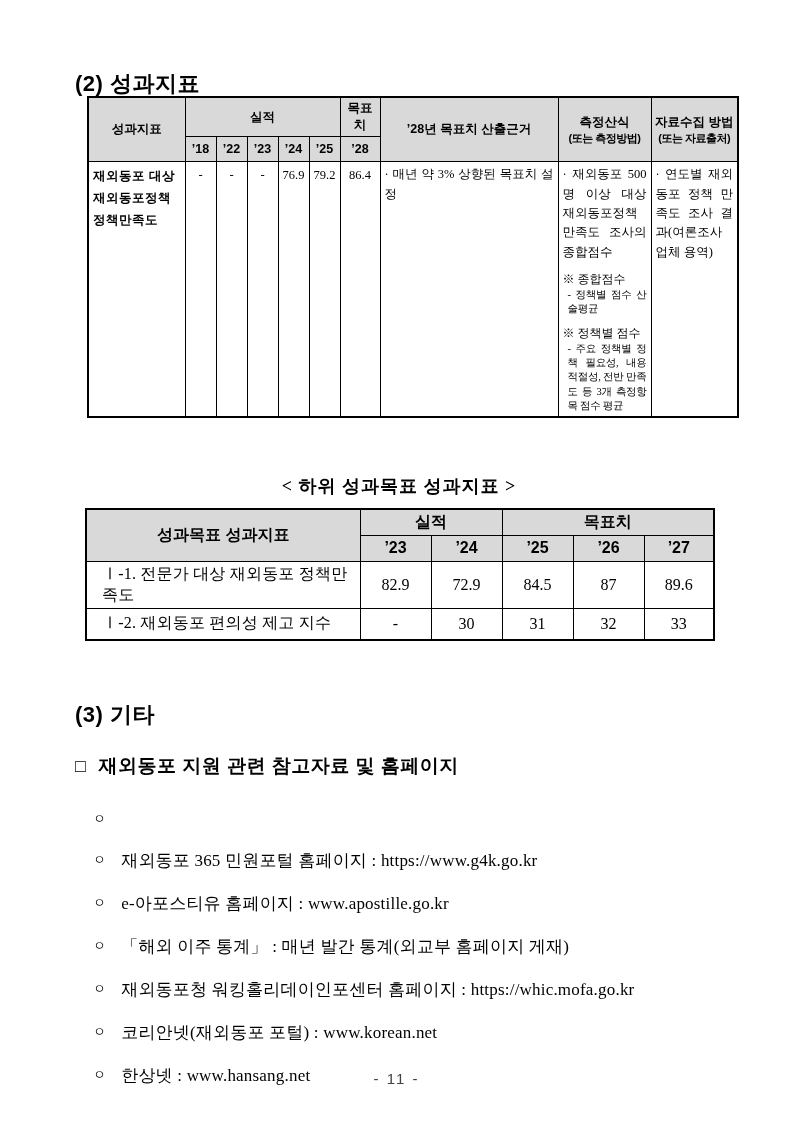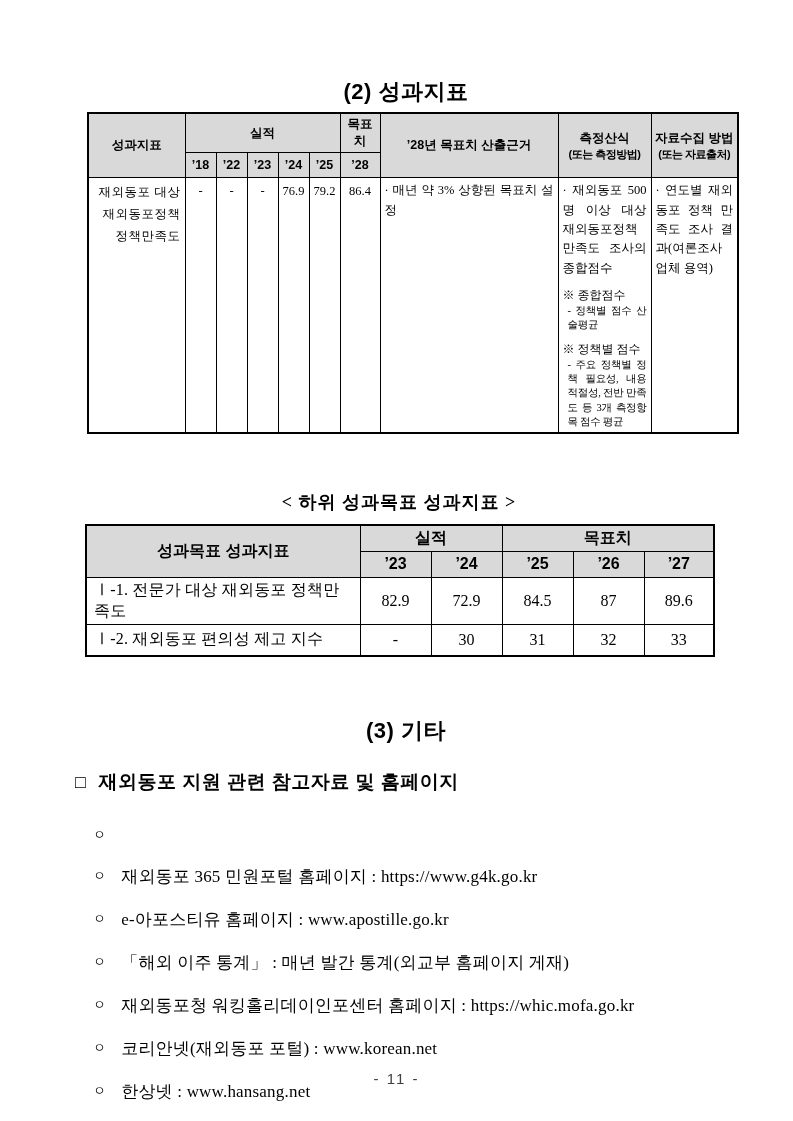--- a/index.html
+++ b/index.html
@@ -8,21 +8,21 @@
     width:793px;height:1121px;
     background:#ffffff;color:#000;
     font-family:"Liberation Serif",serif;
     box-sizing:border-box;
     padding:72px 56px 0 75px;
     overflow:hidden;
   }
   .section-title{
     font-family:"Liberation Sans",sans-serif;
     font-weight:bold;font-size:22px;line-height:1.1;
-    letter-spacing:0.5px;margin:8px;text-align:center;
+    letter-spacing:0.5px;margin:0;
   }
   
   .tbl-caption{
     font-family:"Liberation Sans",sans-serif;
     font-weight:bold;font-size:18px;text-align:center;
     letter-spacing:1px;
   }
   .cap1{width:650px;margin:16px 0 9px 12px;}
   .cap2{width:628px;margin:56px 0 10px 10px;font-family:Liberation Serif, serif;}
   table{border-collapse:collapse;table-layout:fixed;}
@@ -34,43 +34,43 @@
     padding:2px 1px;height:20px;letter-spacing:0;
   }
   .t1 .hdr-sub{font-size:11px;letter-spacing:-0.5px;}
   .t1 td{
     border:1px solid #000;vertical-align:top;
     font-size:12.5px;padding:3px 4px;line-height:1.55;
   }
   .t1 .row-data td{height:176px;}
   .t1 .num{text-align:center;padding-top:4px;}
   .t1-indicator div{
-    font-family:"Liberation Sans",sans-serif;font-weight:normal;
-    line-height:22px;letter-spacing:0.5px;text-align:right;
+    font-family:"Liberation Sans",sans-serif;font-weight:bold;
+    line-height:22px;letter-spacing:0.5px;
   }
   .just{text-align:justify;}
   .formula-note{margin-top:9px;}
   .formula-note .note-title{font-size:12px;line-height:1.4;}
   .formula-note .note-item{
     font-size:10.5px;line-height:1.35;letter-spacing:-0.3px;
     padding-left:5px;text-align:justify;
   }
   
   .t2{width:628px;margin-left:10px;border:2px solid #000;}
   .t2 th{
     background:#d9d9d9;border:1px solid #000;
     font-family:"Liberation Sans",sans-serif;font-weight:bold;
     font-size:16px;text-align:center;vertical-align:middle;
     padding:1px;height:23px;
   }
   .t2 td{
     border:1px solid #000;font-size:16px;text-align:center;
     vertical-align:middle;padding:2px 4px;height:26px;
   }
-  .t2 td.lbl{text-align:left;padding-left:7px;letter-spacing:0.2px;margin-top:36px;}
+  .t2 td.lbl{text-align:left;padding-left:15px;letter-spacing:0.2px;margin-top:36px;}
   
   .sec3{margin-top:62px;}
   .ref-heading{
     margin:26px 0 0 0;
     font-family:"Liberation Sans",sans-serif;
     font-weight:bold;font-size:19px;letter-spacing:0.5px;
     display:flex;align-items:center;
   }
   .ref-heading .box{font-weight:normal;font-size:18px;margin-right:12px;}
   .ref-list{margin-top:30px;}

